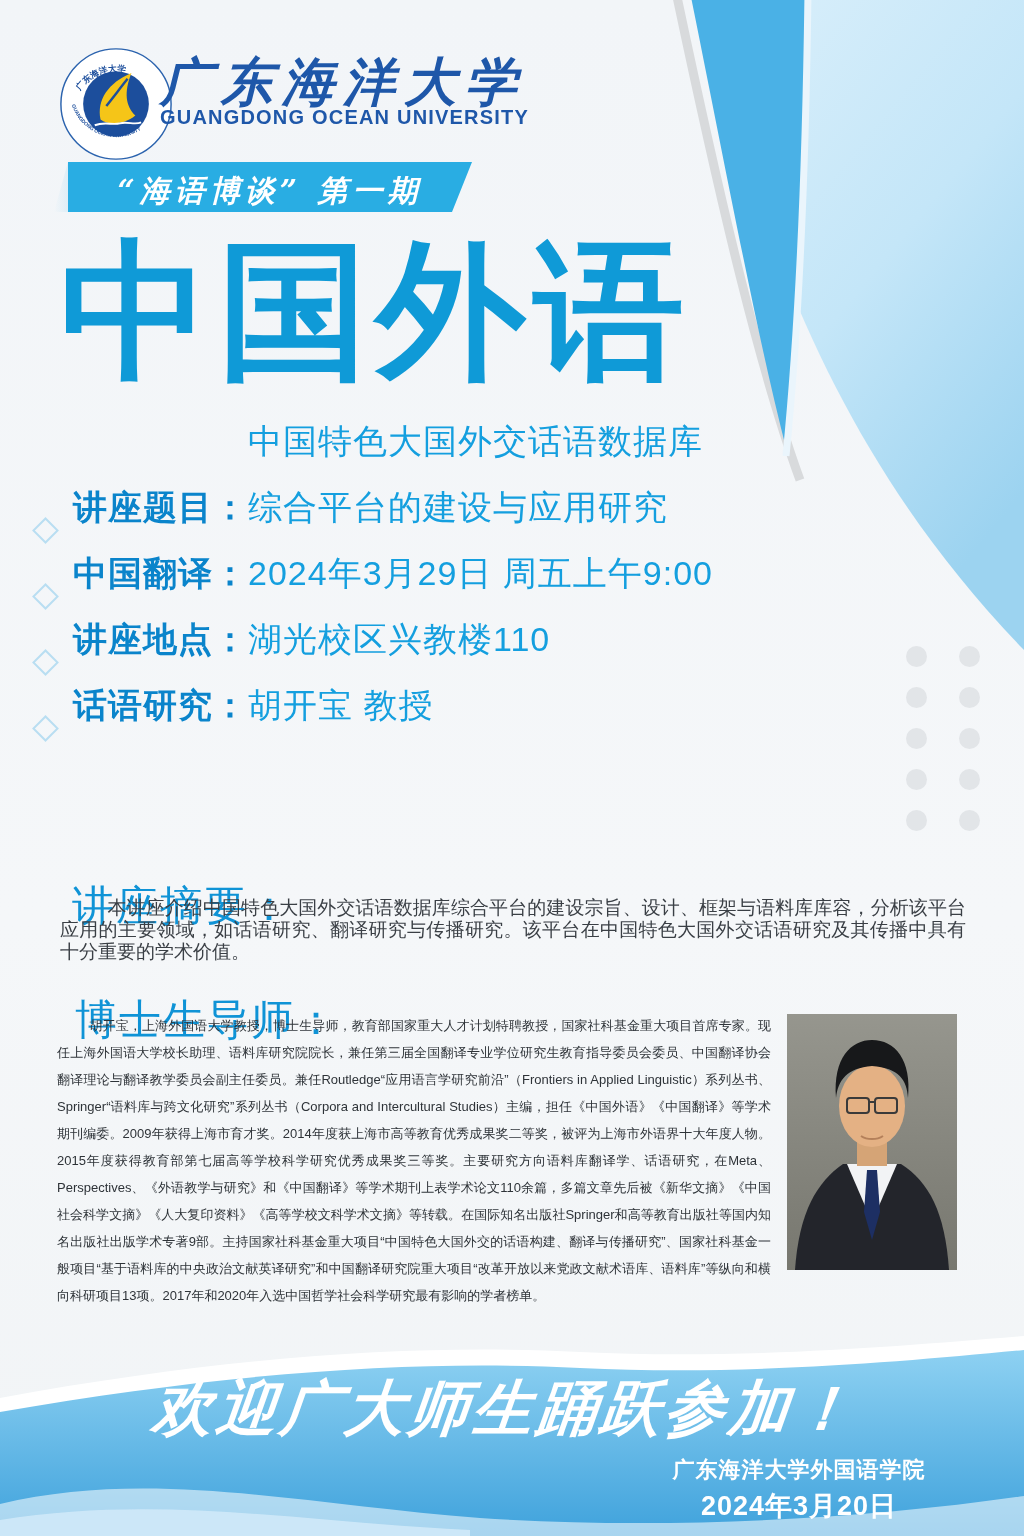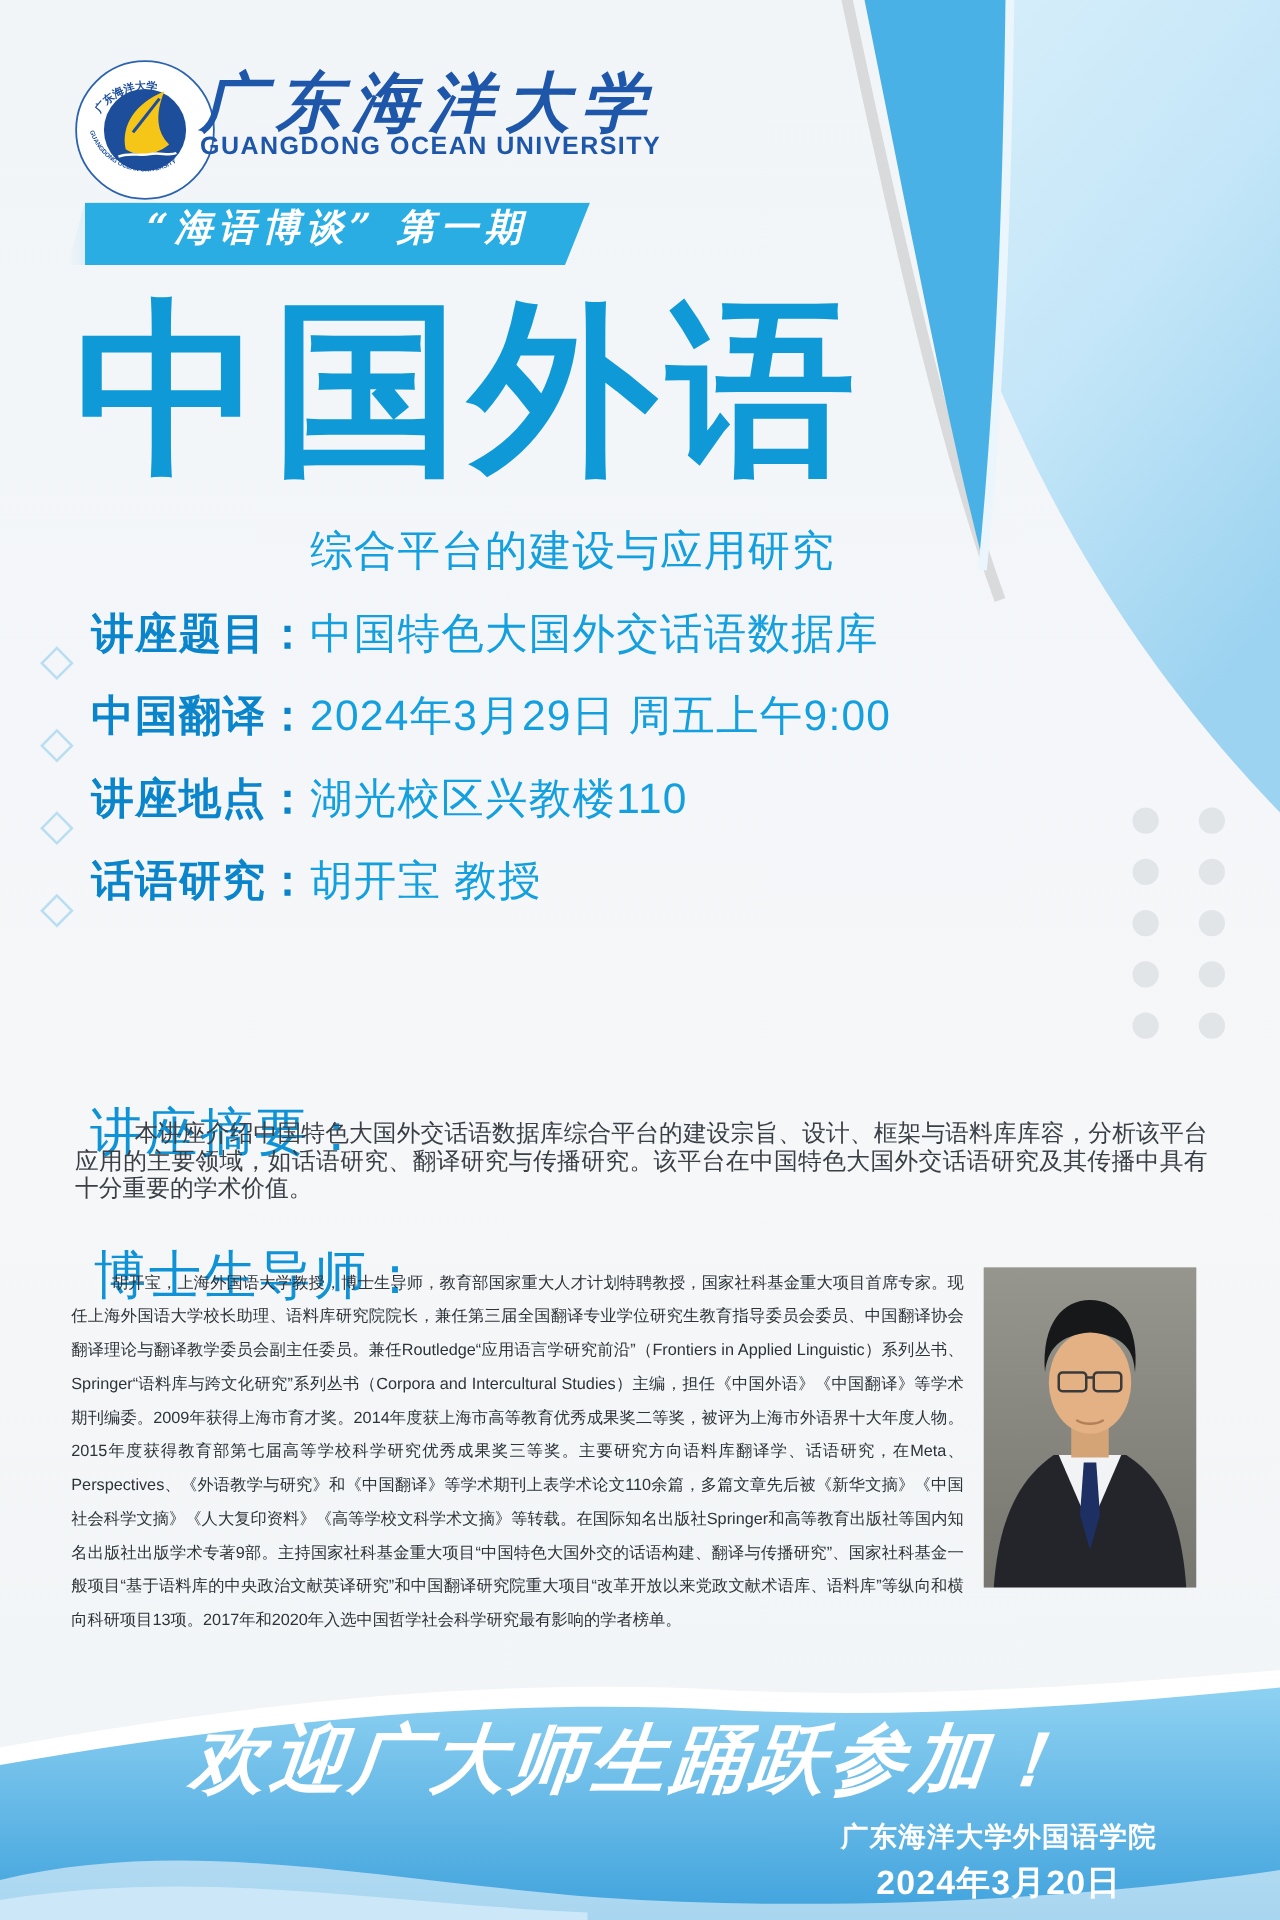--- a/index.html
+++ b/index.html
@@ -17,21 +17,21 @@
 
   
   .logo{position:absolute;top:46px;left:58px;width:116px;height:116px;z-index:2;}
   .uni-cn{position:absolute;top:48px;left:160px;width:560px;z-index:2;
           font-family:"DejaVu Serif","Liberation Serif",serif;
           font-size:52px;font-weight:bold;color:#1e57a9;letter-spacing:9px;font-style:italic;}
   .uni-en{position:absolute;top:106px;left:160px;width:560px;z-index:2;
           font-size:20px;font-weight:bold;color:#1e57a9;letter-spacing:1.2px;}
   .badge{position:absolute;top:162px;left:68px;width:404px;height:50px;z-index:2;
          background:#29ade3;clip-path:polygon(0 0,100% 0,calc(100% - 20px) 100%,0 100%);
-         display:flex;align-items:flex-start;justify-content:center;}
+         display:flex;align-items:flex-end;justify-content:center;}
   .badge-glow{position:absolute;top:162px;left:54px;width:70px;height:50px;z-index:1;
          background:linear-gradient(90deg,rgba(138,207,240,0) 0%,#8fd0f0 100%);
          clip-path:polygon(14px 0,100% 0,100% 100%,0 100%);}
   .badge span{font-family:"DejaVu Serif","Liberation Serif",serif;
          color:#ffffff;font-size:30px;font-weight:bold;letter-spacing:5px;font-style:italic;}
 
   
   .big-title{position:absolute;top:236px;left:60px;z-index:2;
              font-size:150px;line-height:150px;font-weight:900;color:#0f9ad7;letter-spacing:8px;}
 
@@ -123,22 +123,22 @@
     <span>“海语博谈” 第一期</span>
   </div>
 
   <div class="big-title">中国外语</div>
 
   <div class="details">
     <div class="detail-row">
       <span class="diamond"></span>
       <span class="detail-label">讲座题目：</span>
       <div class="detail-value">
+        <div>中国特色大国外交话语数据库</div>
         <div>综合平台的建设与应用研究</div>
-        <div>中国特色大国外交话语数据库</div>
       </div>
     </div>
     <div class="detail-row">
       <span class="diamond"></span>
       <span class="detail-label">中国翻译：</span>
       <div class="detail-value">2024年3月29日 周五上午9:00</div>
     </div>
     <div class="detail-row">
       <span class="diamond"></span>
       <span class="detail-label">讲座地点：</span>

